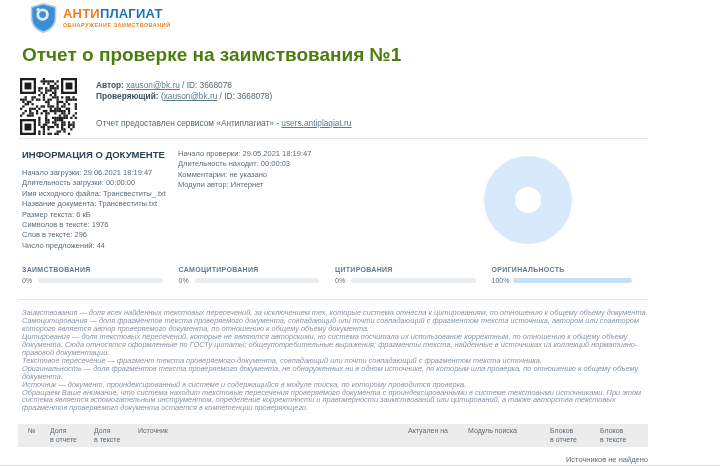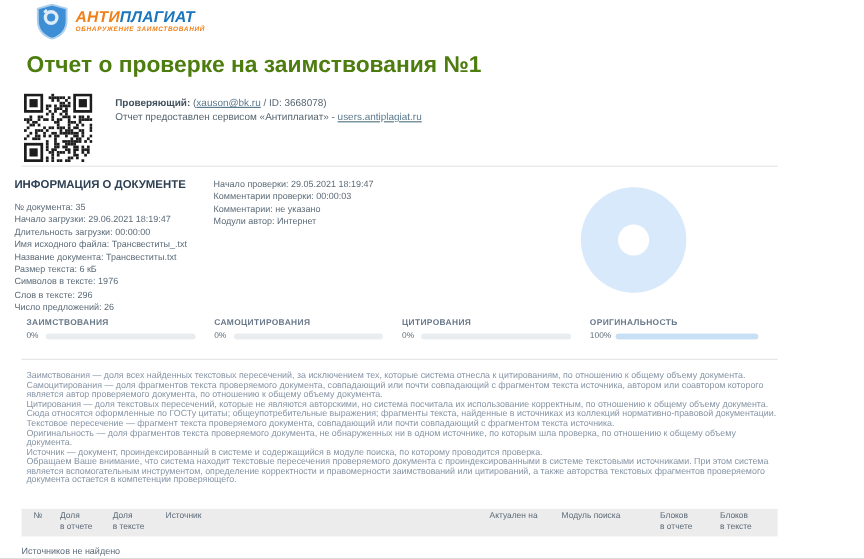--- a/index.html
+++ b/index.html
@@ -6,75 +6,75 @@
   html,body { width:720px; height:466px; }
   body {
     font-family:"Liberation Sans", sans-serif;
     background:#ffffff;
     position:relative;
     color:#56656f;
     border-bottom:1px solid #dcdcdc;
     overflow:hidden;
   }
   
-  .logo { position:absolute; left:30px; top:3px; display:flex; align-items:flex-start;font-style:italic; }
+  .logo { position:absolute; left:30px; top:3px; display:flex; align-items:flex-start; }
   .shield { width:27px; height:30px; margin-right:6px; }
   .brand { padding-top:4px; }
   .brand-line { font-size:13px; font-weight:bold; letter-spacing:.2px; line-height:13px; }
   .brand-orange { color:#f08019; }
   .brand-blue { color:#1a75bc; }
   .tagline { font-size:5.4px; color:#f08019; font-weight:bold; letter-spacing:.55px; margin-top:2px; }
   
   .page-title { position:absolute; left:22px; top:44px; font-size:19px; font-weight:bold; color:#4d7c0f; }
   
   .author-block { position:absolute; left:20px; top:78px; display:flex; }
   .qr { width:57px; height:57px; background:#fff; }
   .author-text { margin-left:19px; padding-top:2px; font-size:8.3px; line-height:11px; color:#56656f; }
   .author-text b { color:#42505c; }
-  .service-line { margin-top:1px; }
+  .service-line { margin-top:16px; }
   a.link { color:#5b7a8c; text-decoration:underline; cursor:pointer; }
   
   .hr { position:absolute; left:18px; width:630px; height:1px; background:#e6e6e6; }
   .hr1 { top:138px; }
   .hr2 { top:299px; }
   
   .info-col { position:absolute; top:149px; }
-  .doc-info { left:12px; width:152px; }
+  .doc-info { left:22px; width:152px; }
   .rep-info { left:178px; width:230px; }
   .info-title { font-size:9.5px; font-weight:bold; color:#2e4154; margin-bottom:8px; }
   .info-line { font-size:7.5px; line-height:10.4px; color:#5c6b78; white-space:nowrap; }
   
   .donut { position:absolute; left:484px; top:156px; width:88px; height:88px;
            border-radius:50%; background:#d7e9fb; display:flex; align-items:center; justify-content:center; }
   .donut-hole { width:26px; height:26px; border-radius:50%; background:#ffffff; }
   
   .metrics { position:absolute; left:22px; top:266px; width:626px; display:flex; }
   .metric { width:157px; }
   .m-label { font-size:7px; font-weight:bold; color:#68788a; letter-spacing:.3px; margin-bottom:4px; }
   .m-row { display:flex; align-items:center; padding-right:16px; }
   .m-value { font-size:7px; color:#5c6b78; margin-right:4px; min-width:12px; }
   .m-bar { flex:1; height:5px; border-radius:2.5px; background:#e9edf0; overflow:hidden; }
   .m-fill { display:block; height:100%; border-radius:2.5px; background:#c7e0f6; width:0; }
   
   .glossary { position:absolute; left:22px; top:309px; width:628px;
-              font-size:7.4px; line-height:7.95px; color:#8795a5; }
+              font-size:7.4px; line-height:7.95px; color:#8795a5;font-style:italic; }
   .glossary p { margin:0; }
   
   .src-table { position:absolute; left:18px; top:424px; width:630px; }
   .thead { display:flex; background:#ececec; padding:3px 0 3px 10px; font-size:7px; line-height:8.6px; color:#5d6b78; }
   .th { white-space:pre-line; padding-right:4px; }
   .col-num { width:22px; }
   .col-share-r { width:44px; }
   .col-share-t { width:44px; }
   .col-source { flex:1; }
   .col-actual { width:60px; }
   .col-module { width:82px; }
   .col-blocks-r { width:50px; }
   .col-blocks-t { width:48px; }
-  .empty-msg { margin-top:8px; text-align:left; font-size:7.5px; color:#5d6b78; }
+  .empty-msg { margin-top:8px; text-align:right; font-size:7.5px; color:#5d6b78; }
 </style>
 </head>
 <body>
 
 <div class="logo">
   <svg class="shield" viewBox="0 0 27 30">
     <path d="M13.5 0.8 L25.5 4.2 V14 C25.5 21.8 20.6 26.9 13.5 29.3 C6.4 26.9 1.5 21.8 1.5 14 V4.2 Z" fill="#3e8ed6" stroke="#aed0ec" stroke-width="1.6"></path>
     <circle cx="12.6" cy="11.6" r="6.2" fill="#ddecf9"></circle>
     <circle cx="12.6" cy="11.6" r="3.4" fill="#3e8ed6"></circle>
     <rect x="6.2" y="5.2" width="3.4" height="2.2" rx="1" fill="#ddecf9" transform="rotate(-40 7.9 6.3)"></rect>
@@ -291,47 +291,51 @@
       <rect x="4.56" y="4.56" width="6.84" height="6.84" fill="#1d1d1d"></rect>
       <rect x="41.04" y="0" width="15.959999999999999" height="15.959999999999999" fill="#1d1d1d"></rect>
       <rect x="43.31999999999999" y="2.28" width="11.399999999999999" height="11.399999999999999" fill="#ffffff"></rect>
       <rect x="45.599999999999994" y="4.56" width="6.84" height="6.84" fill="#1d1d1d"></rect>
       <rect x="0" y="41.04" width="15.959999999999999" height="15.959999999999999" fill="#1d1d1d"></rect>
       <rect x="2.28" y="43.31999999999999" width="11.399999999999999" height="11.399999999999999" fill="#ffffff"></rect>
       <rect x="4.56" y="45.599999999999994" width="6.84" height="6.84" fill="#1d1d1d"></rect>
     </svg>
   <div class="author-text">
     <div>
+      <b>Автор:</b>
+      <a class="link">xauson@bk.ru</a>
+      <span>/ ID: 3668078</span>
+    </div>
+    <div>
       <b>Проверяющий:</b>
       <span>(</span><a class="link">xauson@bk.ru</a><span> / ID: 3668078)</span>
     </div>
     <div class="service-line">
       <span>Отчет предоставлен сервисом «Антиплагиат» - </span><a class="link">users.antiplagiat.ru</a>
     </div>
   </div>
 </div>
 
 <div class="hr hr1"></div>
 
 <div class="info-col doc-info">
   <div class="info-title">ИНФОРМАЦИЯ О ДОКУМЕНТЕ</div>
-  <div class="info-line">№ документа: 35</div>
   <div class="info-line">Начало загрузки: 29.06.2021 18:19:47</div>
   <div class="info-line">Длительность загрузки: 00:00:00</div>
   <div class="info-line">Имя исходного файла: Трансвеститы_.txt</div>
   <div class="info-line">Название документа: Трансвеститы.txt</div>
   <div class="info-line">Размер текста: 6 кБ</div>
   <div class="info-line">Символов в тексте: 1976</div>
   <div class="info-line">Слов в тексте: 296</div>
-  <div class="info-line">Число предложений: 26</div>
+  <div class="info-line">Число предложений: 44</div>
 </div>
 
 <div class="info-col rep-info">
   <div class="info-line">Начало проверки: 29.05.2021 18:19:47</div>
-  <div class="info-line">Комментарии проверки: 00:00:03</div>
+  <div class="info-line">Длительность находит: 00:00:03</div>
   <div class="info-line">Комментарии: не указано</div>
   <div class="info-line">Модули автор: Интернет</div>
 </div>
 
 <div class="donut">
   <div class="donut-hole"></div>
 </div>
 
 <div class="metrics">
   <div class="metric">

